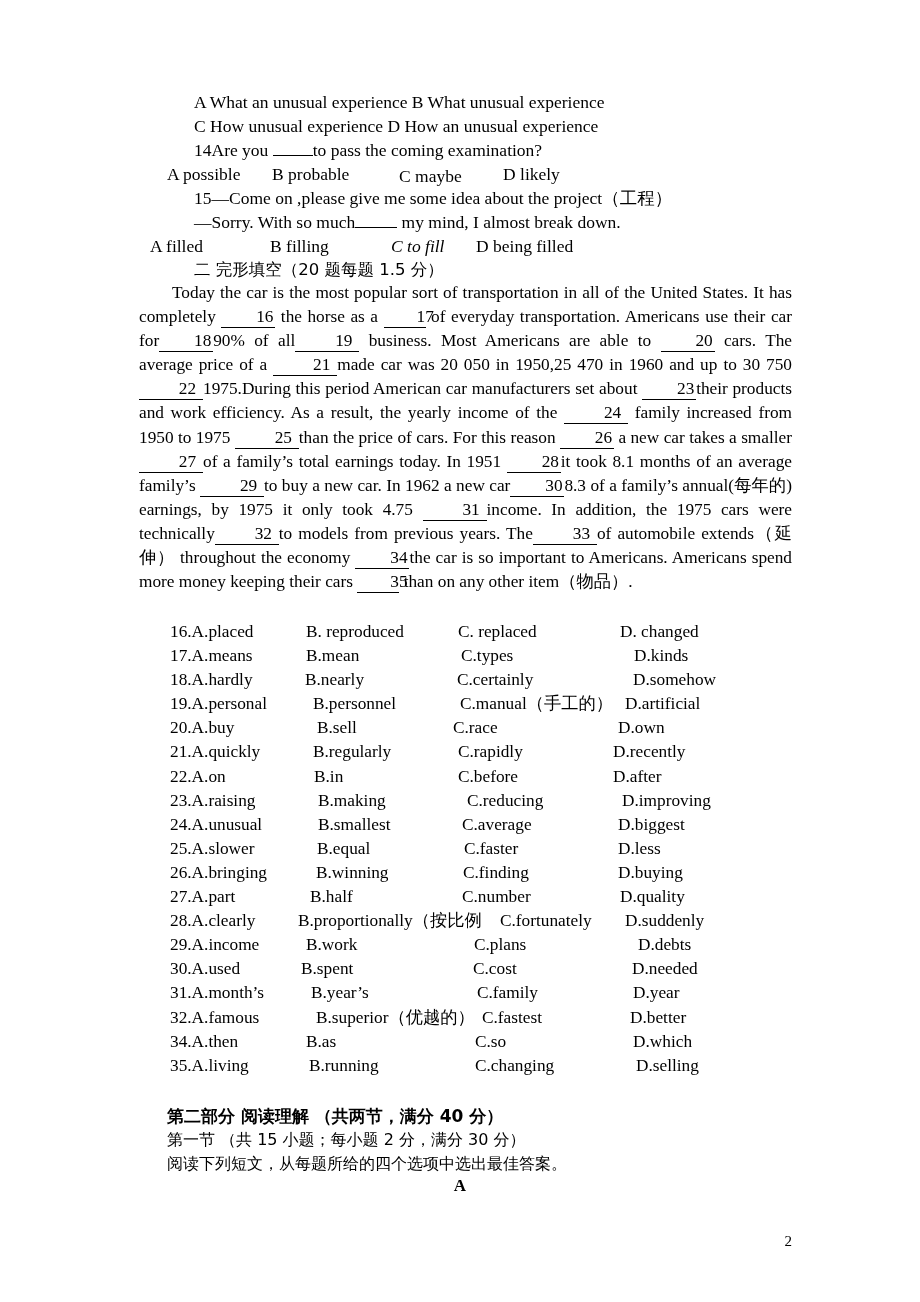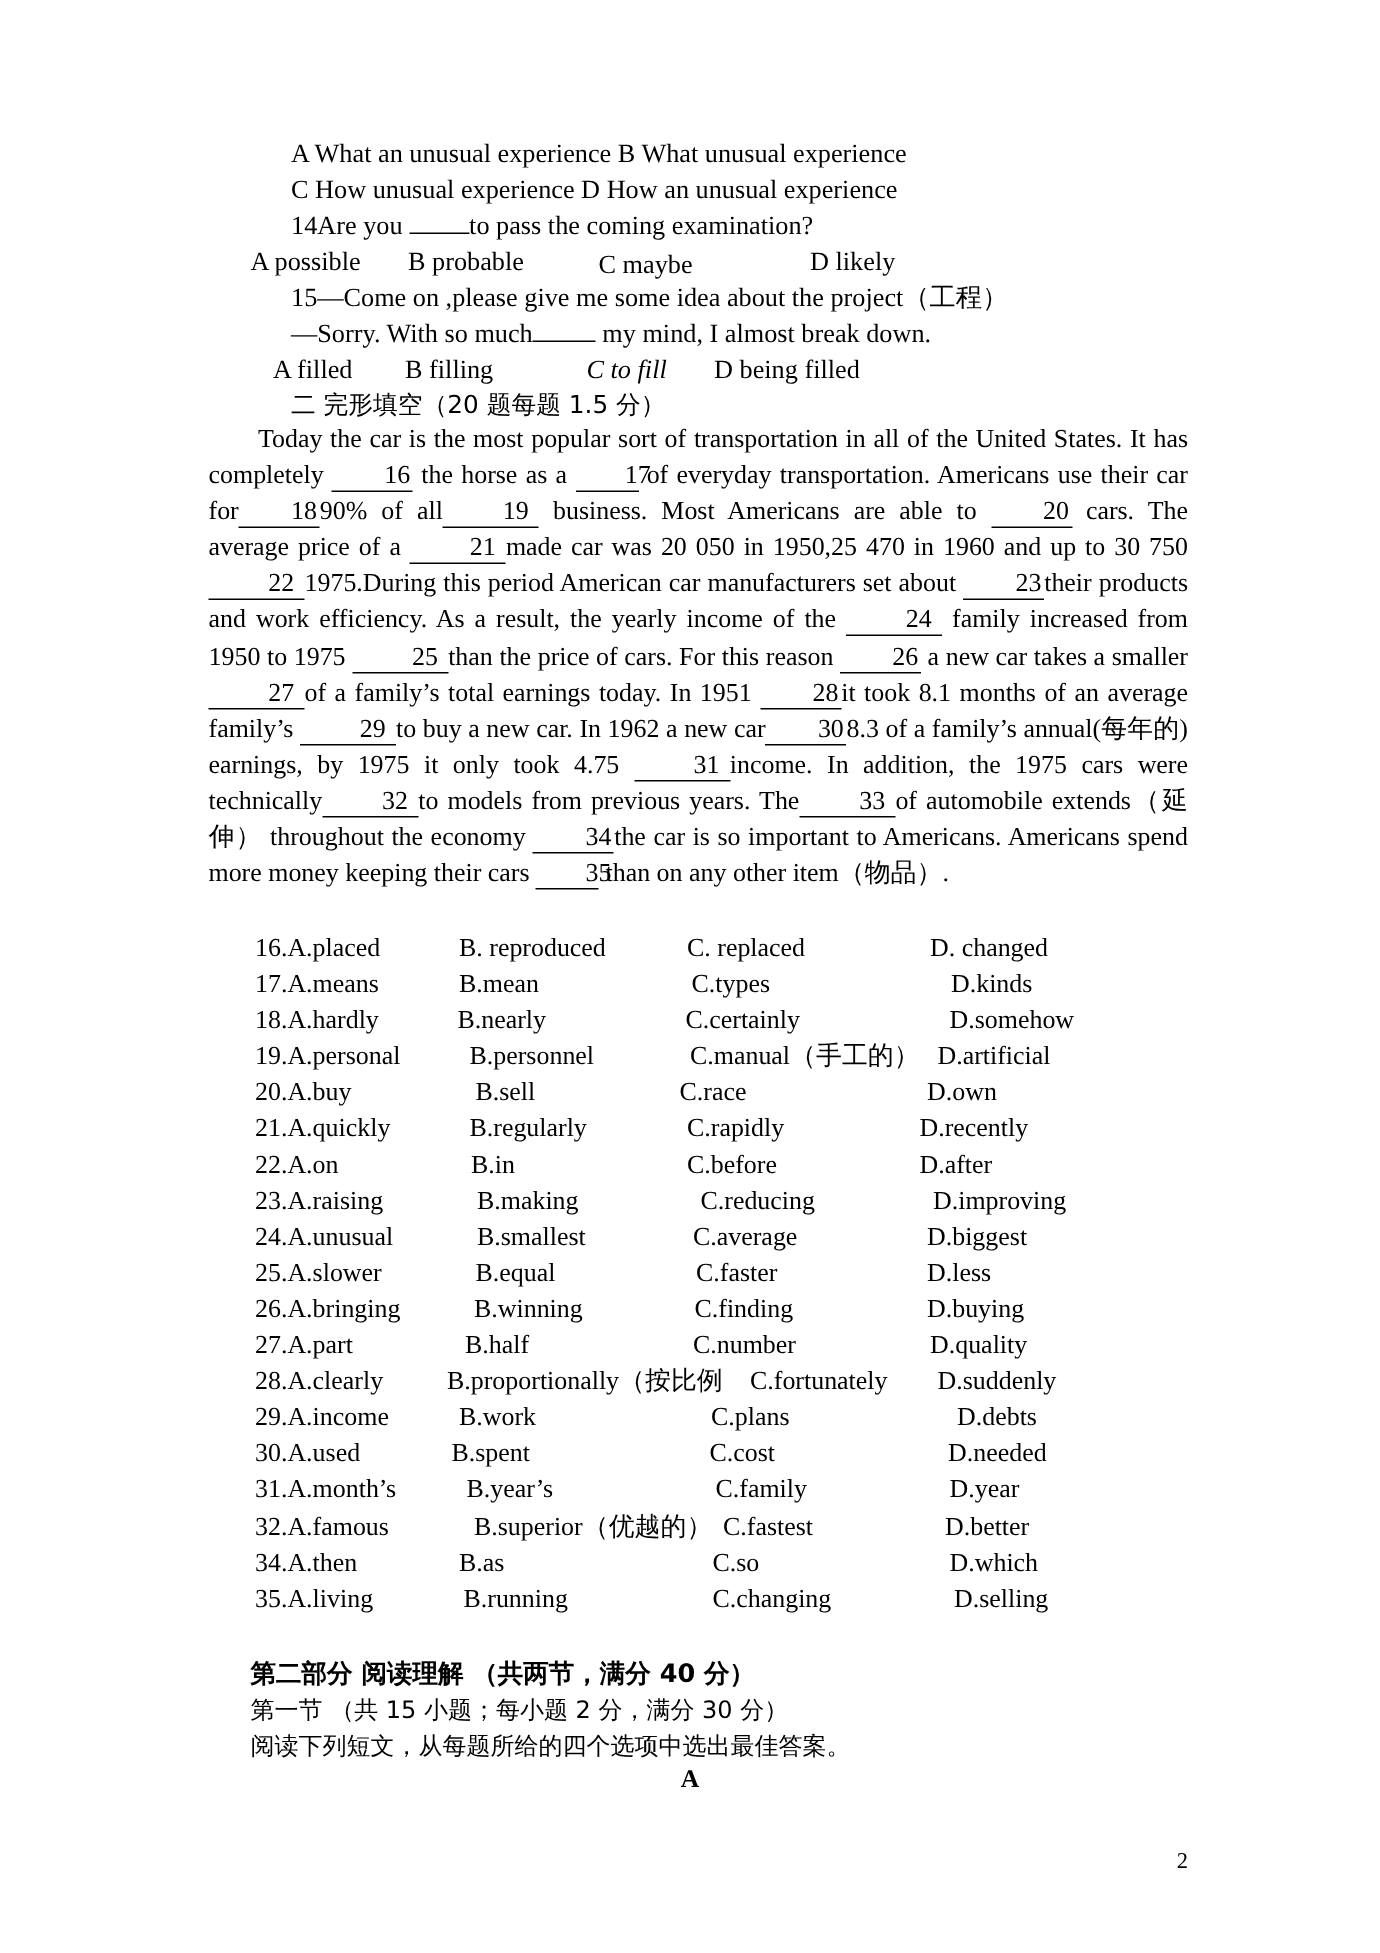--- a/index.html
+++ b/index.html
@@ -131,29 +131,29 @@
   <div class="line" style="top:90px;">A What an unusual experience      B What unusual experience</div>
   <div class="line" style="top:114px;">C How unusual experience           D How an unusual experience</div>
 
   <div class="line" style="top:138px;">
     <span>14Are you </span><span class="blank b-sm" style="width:40px;"></span><span>to pass the coming examination?</span>
   </div>
 
   <div class="optrow" style="left:167px; top:162px;">A possible</div>
   <div class="optrow" style="left:272px; top:162px;text-align:right;">B probable</div>
   <div class="optrow" style="left:399px; top:164px;">C maybe</div>
-  <div class="optrow" style="left:503px; top:162px;margin-left:37px;">D likely</div>
+  <div class="optrow" style="left:503px; top:162px;">D likely</div>
 
   <div class="line mix-cn" style="top:186px;">15—Come on ,please give me some idea about the project（工程）</div>
 
   <div class="line" style="top:210px;">
     <span>—Sorry. With so much</span><span class="blank" style="width:42px;"></span><span> my mind, I almost break down.</span>
   </div>
 
-  <div class="optrow" style="left:182px; top:234px;">A filled</div>
+  <div class="optrow" style="left:150px; top:234px;">A filled</div>
   <div class="optrow" style="left:270px; top:234px;">B filling</div>
   <div class="optrow" style="left:391px; top:234px;font-style:italic;">C to fill</div>
   <div class="optrow" style="left:476px; top:234px;">D being filled</div>
 
   <div class="line cn" style="top:258px; font-size:16.5px;">二 完形填空（20 题每题 1.5 分）</div>
 
   <div class="passage"><span>Today the car is the most popular sort of transportation in all of the United States. It has completely </span><span class="blank b-md">16</span><span> the horse as a </span><span class="blank b-sm">17</span><span> of everyday transportation. Americans use their car for</span><span class="blank b-md">18</span><span>90% of all</span><span class="blank b-lg">19</span><span> business. Most Americans  are able to </span><span class="blank b-md">20</span><span> cars. The average price of a </span><span class="blank b-lg">21</span><span>made car was 20 050 in 1950,25 470 in 1960 and up to 30 750 </span><span class="blank b-lg">22</span><span>1975.During this period American car manufacturers set about </span><span class="blank b-md">23</span><span>their products and work efficiency. As a result, the yearly income of the </span><span class="blank b-lg">24</span><span> family increased from 1950 to 1975 </span><span class="blank b-lg">25</span><span>than the price of cars. For this reason </span><span class="blank b-md">26</span><span> a new car takes a smaller</span><span class="blank b-lg">27</span><span>of a family’s total earnings today. In 1951 </span><span class="blank b-md">28</span><span>it took 8.1 months of an average family’s </span><span class="blank b-lg">29</span><span>to buy a new car. In 1962 a new car</span><span class="blank b-md">30</span><span>8.3 of a family’s annual(每年的) earnings, by 1975 it only took 4.75 </span><span class="blank b-lg">31</span><span>income. In addition, the 1975 cars were technically</span><span class="blank b-lg">32</span><span>to models from previous years. The</span><span class="blank b-lg">33</span><span>of automobile extends（延伸） throughout the economy </span><span class="blank b-md">34</span><span>the car is so important to Americans. Americans spend more money keeping their cars </span><span class="blank b-sm">35</span><span> than on any other item（物品）.</span></div>
 
   <div class="choices">
 

